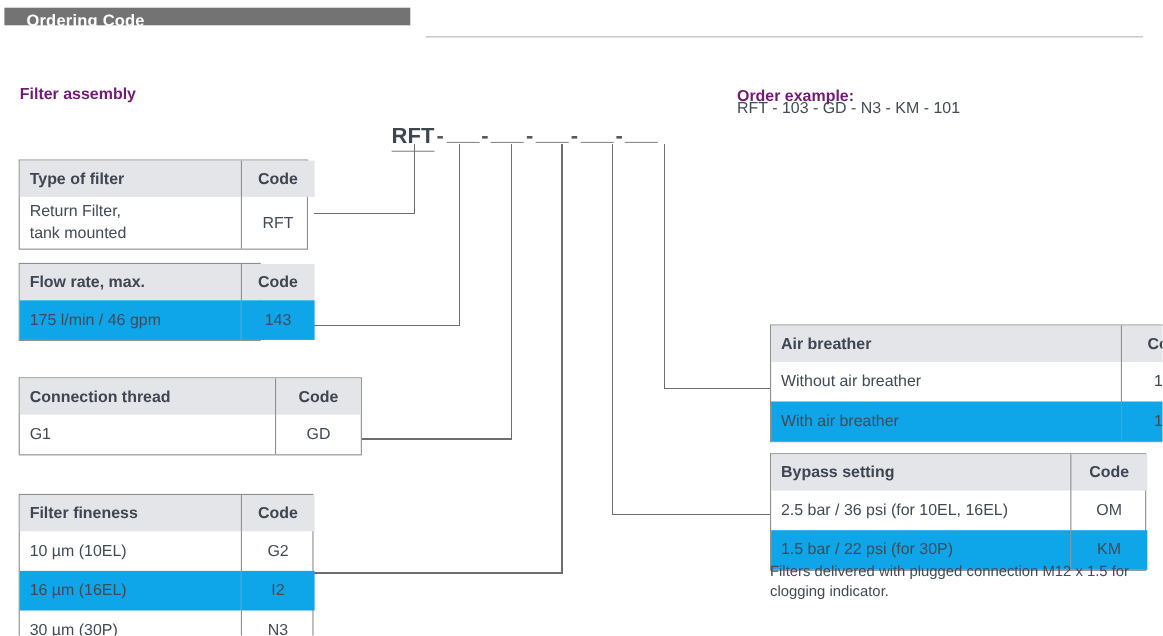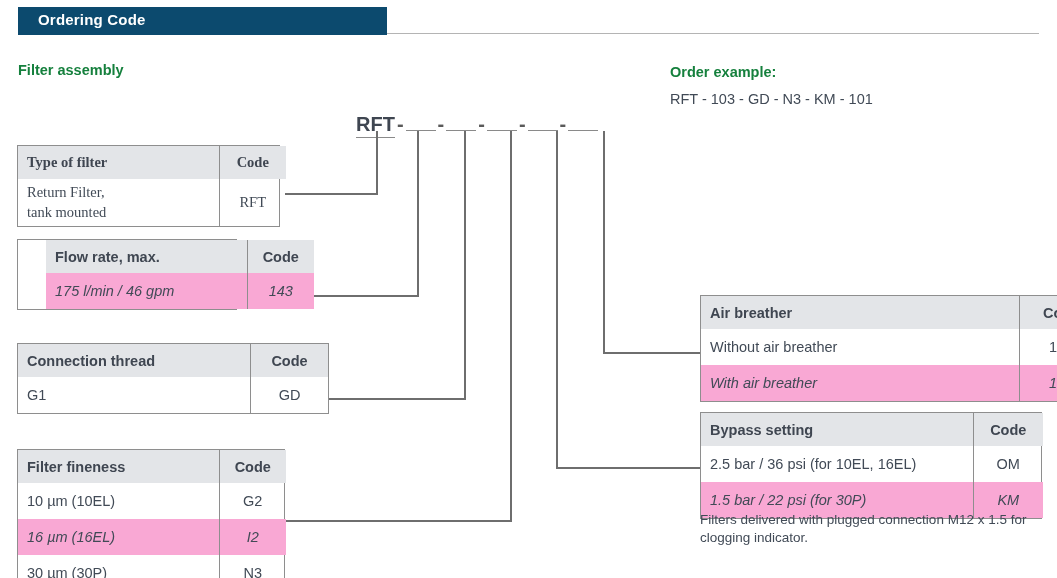--- a/index.html
+++ b/index.html
@@ -15,25 +15,25 @@
     position: relative;
     width: 1057px;
     height: 578px;
     overflow: hidden;
     background: #ffffff;
   }
 
   
   #header-bar {
     position: absolute;
-    left: 18px;
+    left: 4px;
     top: 7px;
     width: 369px;
-    height: 28px;
-    background: #0c4a6e;
+    height: 16px;
+    background: #737373;
   }
   #header-title {
     position: absolute;
     left: 20px;
     top: 4px;
     font-size: 15px;
     font-weight: bold;
     color: #ffffff;
     letter-spacing: 0.2px;
     white-space: nowrap;
@@ -45,22 +45,23 @@
     width: 652px;
     height: 1px;
     background: #b4b4b4;
   }
 
   
   .section-heading {
     position: absolute;
     font-size: 14.5px;
     font-weight: bold;
-    color: #15803d;
+    color: #701a75;
     white-space: nowrap;
+    margin-top: 16px;
   }
   #filter-assembly-heading { left: 18px; top: 62px; }
   #order-example-heading   { left: 670px; top: 64px; }
   #order-example-value {
     position: absolute;
     left: 670px;
     top: 91px;
     font-size: 14.5px;
     color: #414a56;
     white-space: nowrap;
@@ -129,25 +130,25 @@
     height: 25px;
   }
   .spec-table td {
     color: #414a56;
     height: 28px;
   }
   .spec-table .col-code {
     text-align: center;
     border-left: 1px solid #8e8e8e;
   }
-  .spec-table tr.alt td { background: #f9a8d4; font-style: italic; }
-
-  
-  #table-type-of-filter      { left: 17px; top: 145px;  width: 263px; font-family: Liberation Serif, serif; }
-  #table-flow-rate           { left: 17px; top: 239px;  width: 220px; padding-left: 28px; }
+  .spec-table tr.alt td { background: #0ea5e9; }
+
+  
+  #table-type-of-filter      { left: 17px; top: 145px;  width: 263px; }
+  #table-flow-rate           { left: 17px; top: 239px;  width: 220px; }
   #table-connection-thread   { left: 17px; top: 343px;  width: 312px; }
   #table-filter-fineness     { left: 17px; top: 449px;  width: 268px; }
 
   
   #table-air-breather        { left: 700px; top: 295px; width: 403px; }
   #table-bypass-setting      { left: 700px; top: 412px; width: 342px; }
 
   
   #footnote {
     position: absolute;

